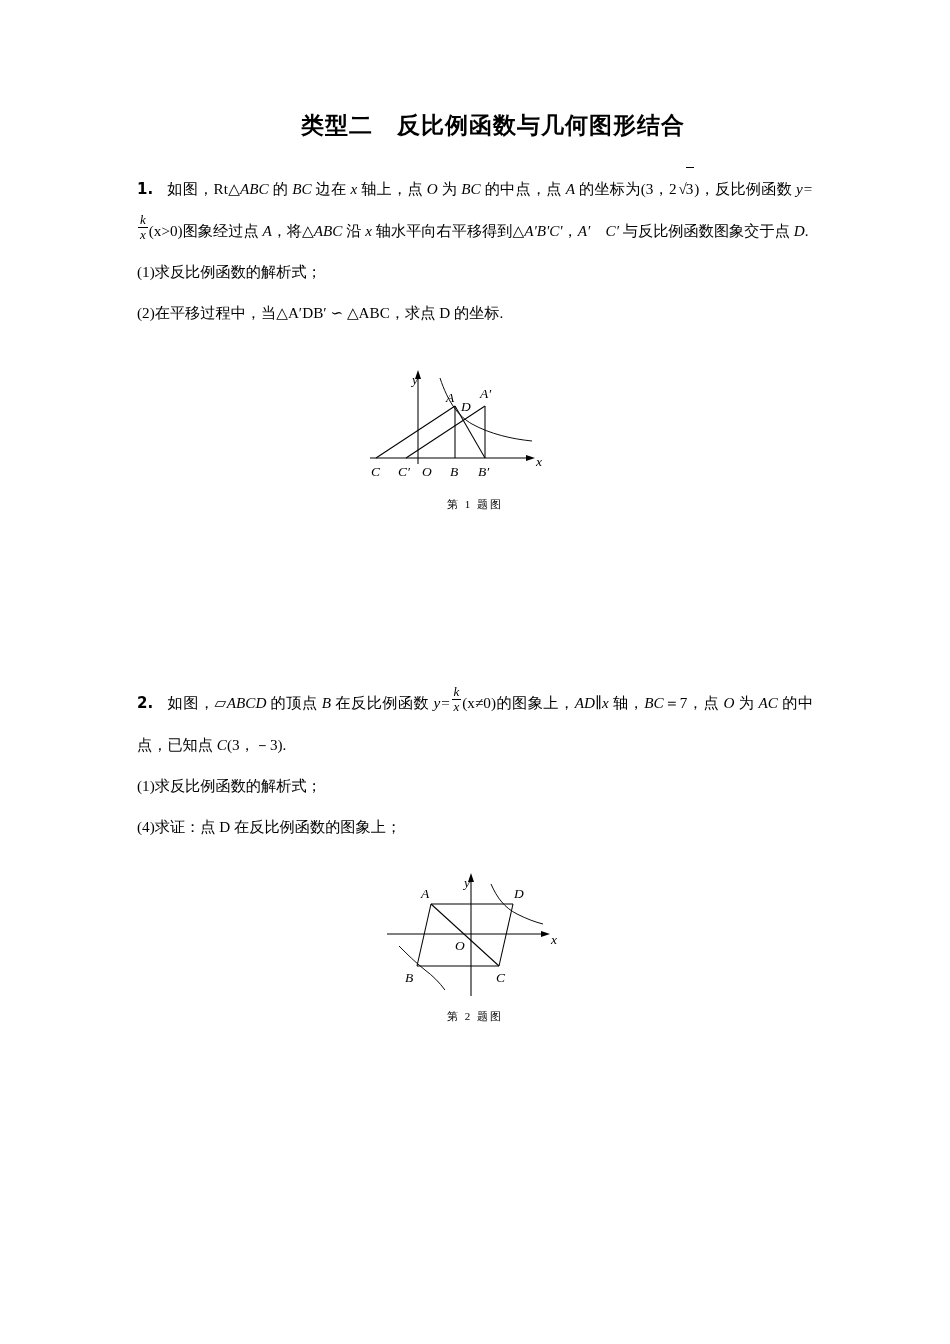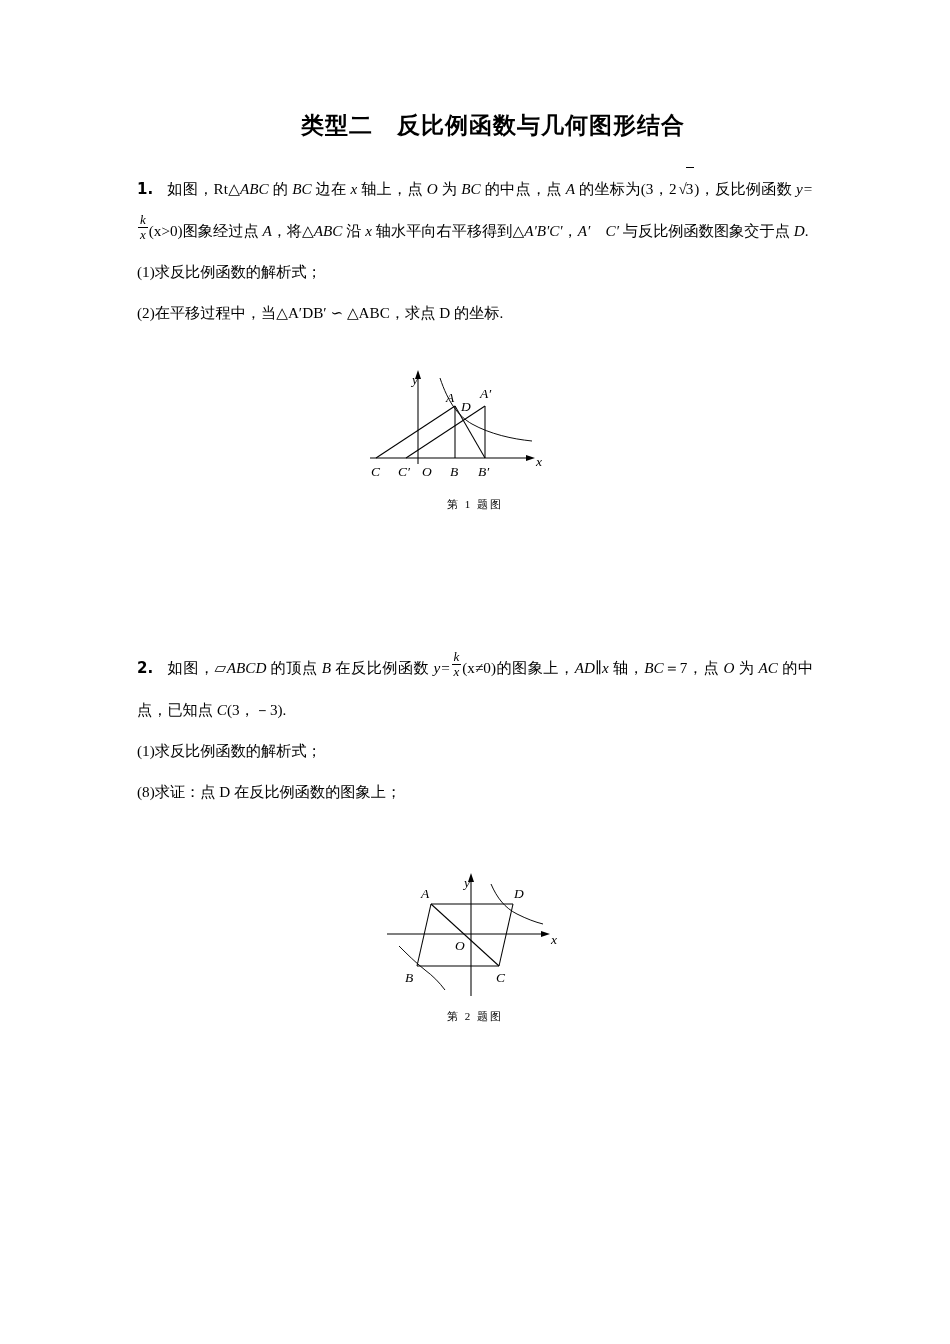--- a/index.html
+++ b/index.html
@@ -182,26 +182,26 @@
       <text class="lbl" x="62" y="110">O</text>
       <text class="lbl" x="90" y="110">B</text>
       <text class="lbl" x="118" y="110">B′</text>
       <text class="lbl" x="86" y="36">A</text>
       <text class="lbl" x="101" y="45">D</text>
       <text class="lbl" x="120" y="32">A′</text>
     </svg>
     <div class="fig-caption">第 1 题图</div>
   </div>
 
-  <div class="body-block" style="top:647px;">
+  <div class="body-block" style="top:682px;">
 
     <p class="para"><span class="qnum">2.</span><span>如图，▱</span><span class="it">ABCD</span><span> 的顶点 </span><span class="it">B</span><span> 在反比例函数 </span><span class="it">y=</span><span class="frac"><span class="num">k</span><span class="bar"></span><span class="den">x</span></span><span>(x≠0)</span><span>的图象上，</span><span class="it">AD</span><span>∥</span><span class="it">x</span><span> 轴，</span><span class="it">BC</span><span>＝7，点 </span><span class="it">O</span><span> 为 </span><span class="it">AC</span><span> 的中点，已知点 </span><span class="it">C</span><span>(3，－3).</span></p>
 
     <p class="para">(1)求反比例函数的解析式；</p>
-    <p class="para">(8)求证：点 D 在反比例函数的图象上；</p>
+    <p class="para">(4)求证：点 D 在反比例函数的图象上；</p>
   </div>
 
   <div class="figure-wrap" style="top:868px;">
     <svg width="200" height="135" viewBox="0 0 200 135">
 
       <line class="stroke" x1="96" y1="128" x2="96" y2="12"></line>
       <polygon points="96,5 93,14 99,14" fill="#000"></polygon>
 
       <line class="stroke" x1="12" y1="66" x2="168" y2="66"></line>
       <polygon points="175,66 166,63 166,69" fill="#000"></polygon>

